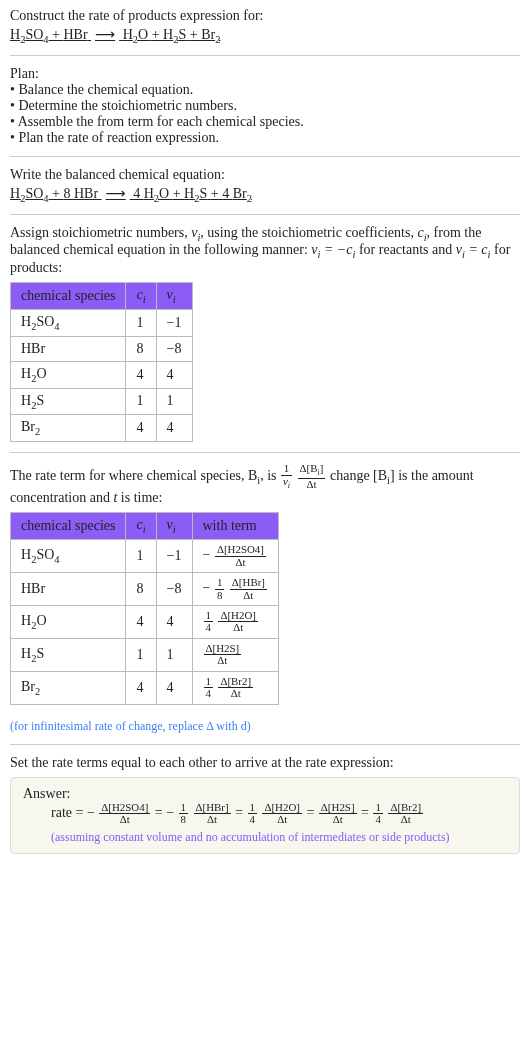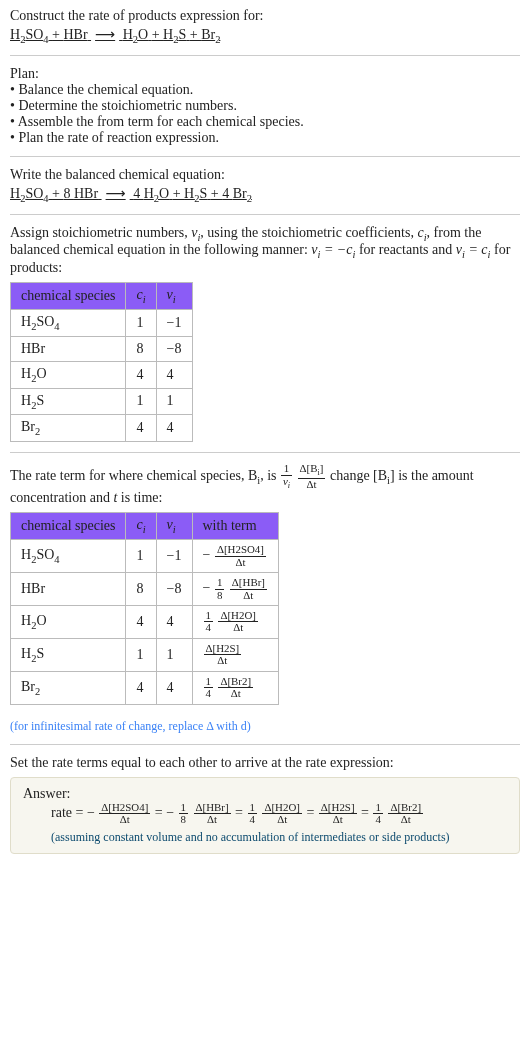--- a/index.html
+++ b/index.html
@@ -42,21 +42,21 @@
   .frac .num { display: block; padding: 0 2px; }
   .frac .den { display: block; border-top: 1px solid #222; padding: 0 2px; }
   .caption { color: #3b82f6; font-size: 12px; margin: 14px 0 8px 0; }
   .answerbox {
     background: #f7f6ef;
     border: 1px solid #e0ddca;
     border-radius: 4px;
     padding: 8px 12px;
     margin: 6px 0 2px 0;
   }
-  .answerbox .note { color: #0c4a6e; font-size: 12px; margin-top: 4px; }
+  .answerbox .note { color: #8b5cf6; font-size: 12px; margin-top: 4px; }
   .indent { margin-left: 28px; font-family: Liberation Serif, serif; }
   .chem { white-space: nowrap; }
   .leadspace { margin-bottom: 2px; }
 </style>
 </head>
 <body>
 
 <div class="leadspace">Construct the rate of products expression for:</div>
 <div class="eqline">
   <span class="chem"><span>H</span><span class="sub">2</span><span>SO</span><span class="sub">4</span></span>

